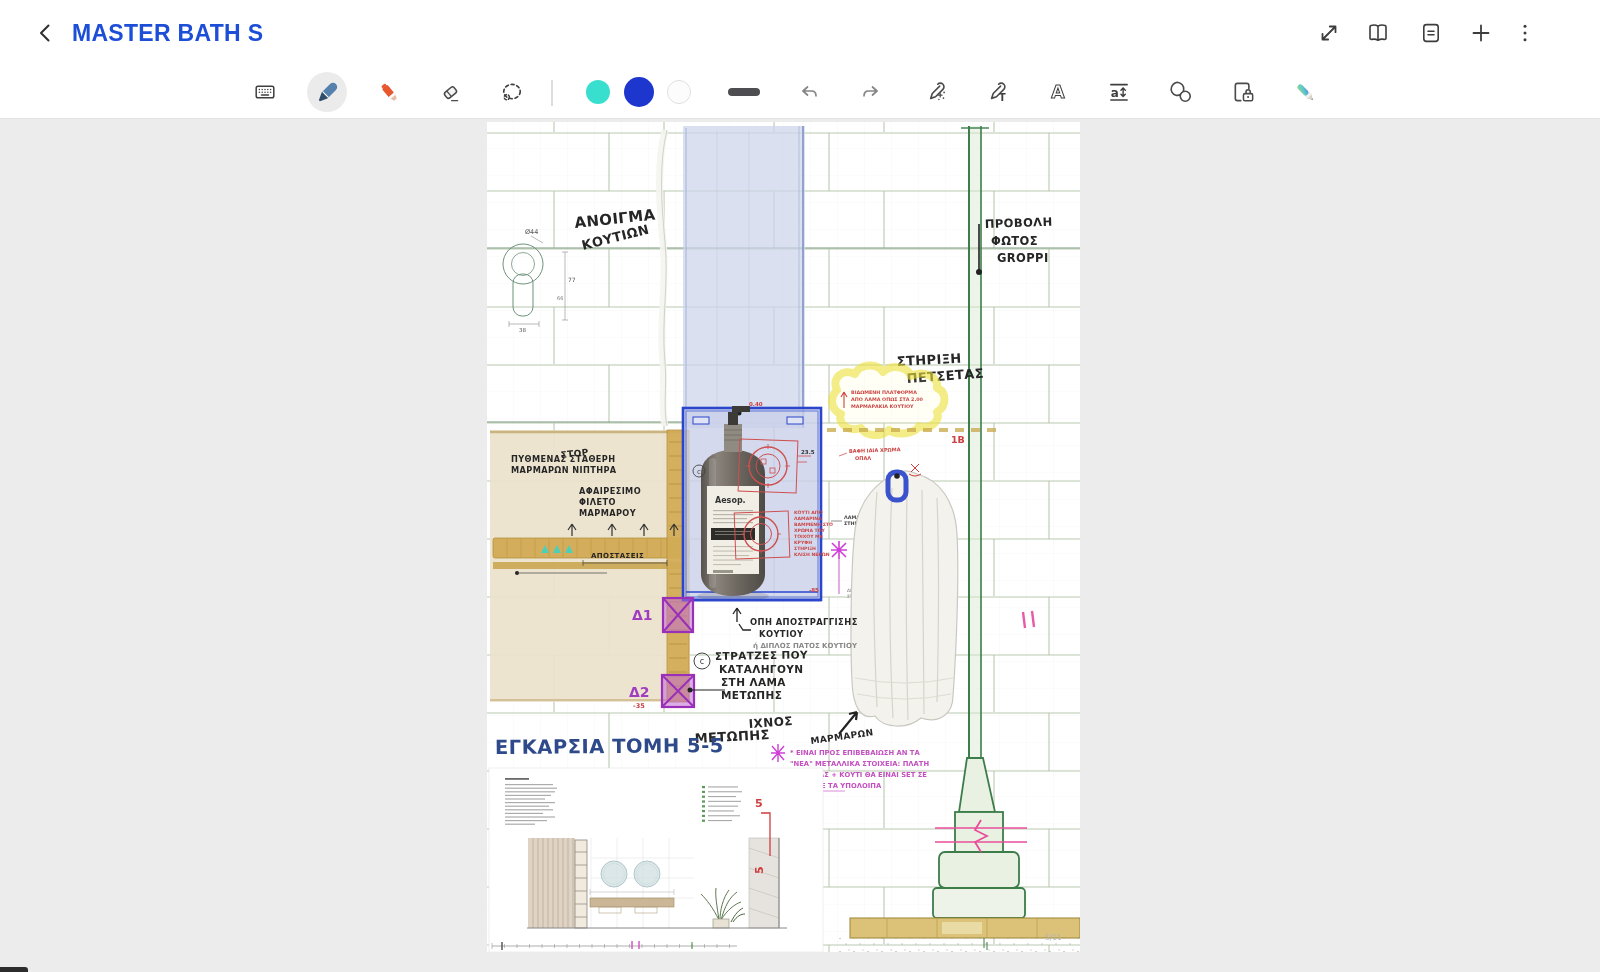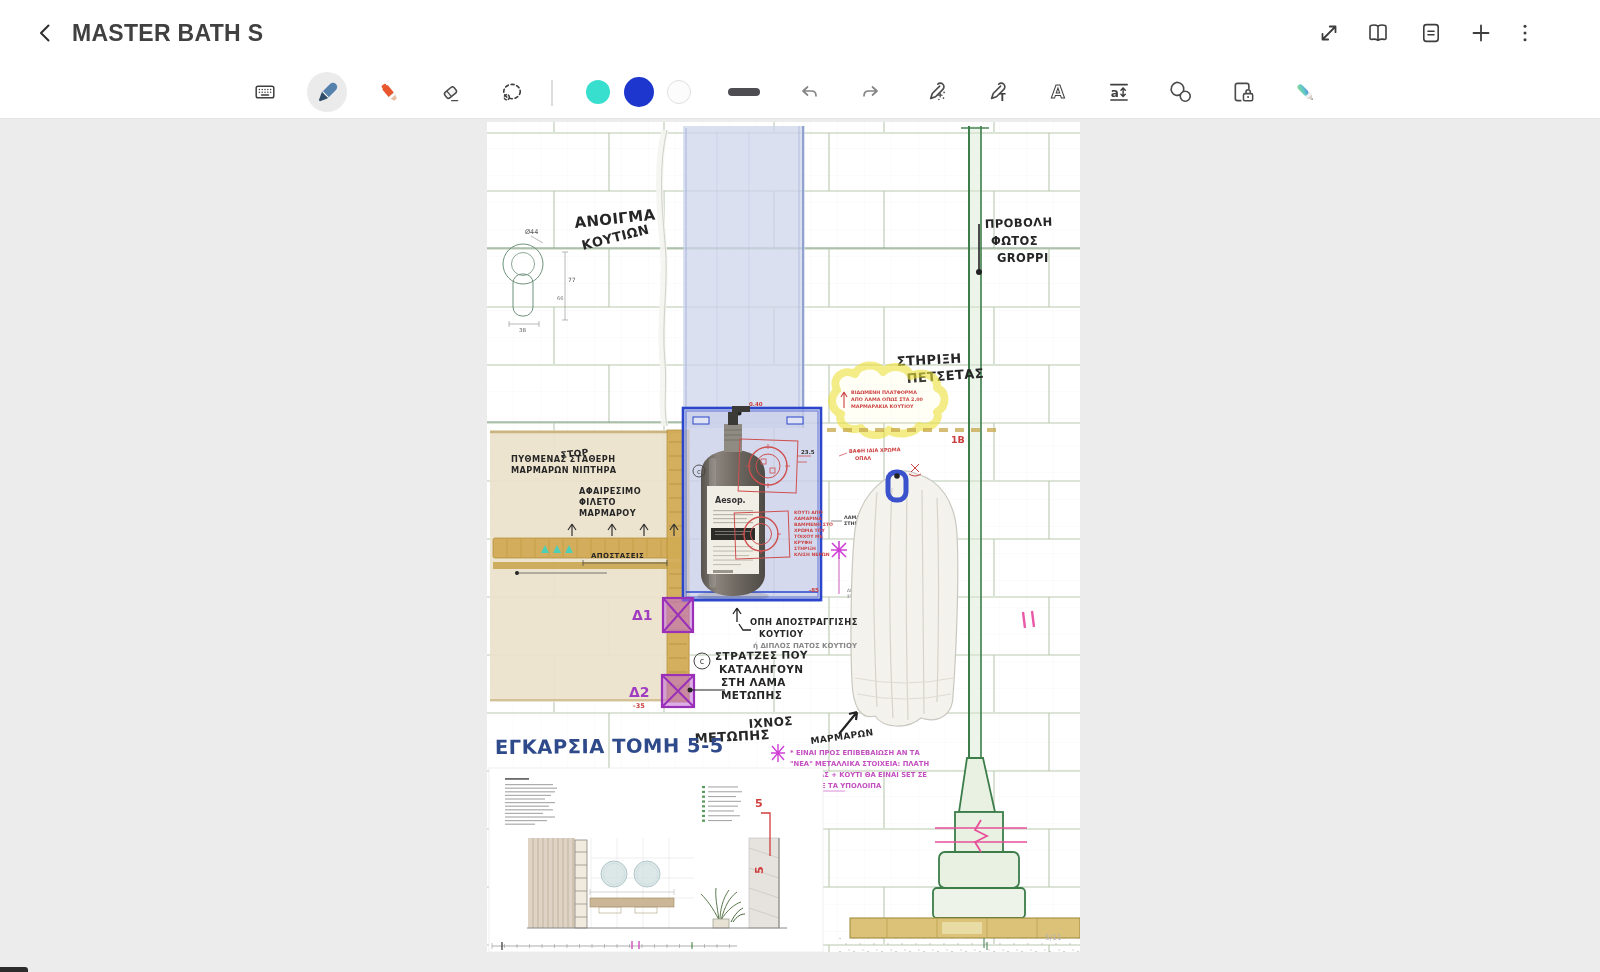--- a/index.html
+++ b/index.html
@@ -1,20 +1,20 @@
 <!DOCTYPE html>
 <html><head>
 <meta charset="utf-8">
 <style>
   html,body{margin:0;padding:0;}
   body{width:1600px;height:972px;overflow:hidden;background:#ececec;font-family:"Liberation Sans","DejaVu Sans",sans-serif;position:relative;}
   .appbar{position:absolute;top:0;left:0;width:1600px;height:66px;background:#ffffff;}
   .iconbtn{position:absolute;width:40px;height:40px;border:none;background:transparent;padding:0;display:flex;align-items:center;justify-content:center;cursor:pointer;}
   .appbar .iconbtn{top:13px;}
-  .title{position:absolute;left:72px;top:0;height:66px;display:flex;align-items:center;font-size:23px;font-weight:700;color:#404040;letter-spacing:.3px;}
+  .title{position:absolute;left:72px;top:0;height:66px;display:flex;align-items:center;font-size:23px;font-weight:700;color:#1d4ed8;letter-spacing:.3px;}
   .toolbar{position:absolute;top:66px;left:0;width:1600px;height:52px;background:#ffffff;border-bottom:1px solid #e4e4e4;}
   .toolbar .iconbtn{top:6px;}
   .toolbar .sel{background:#ebebec;border-radius:50%;}
   .tooldivider{position:absolute;left:551px;top:14px;width:2px;height:26px;background:#dcdcdc;}
   .dot{border-radius:50%;border:none;padding:0;cursor:pointer;}
   .dot.teal{position:absolute;left:586px;top:14px;width:24px;height:24px;background:#38dfce;}
   .dot.blue{position:absolute;left:624px;top:11px;width:30px;height:30px;background:#1d36ce;}
   .dot.white{position:absolute;left:667px;top:14px;width:24px;height:24px;background:#fcfcfc;border:1px solid #e0e0e0;}
   .thick{position:absolute;left:728px;top:22px;width:32px;height:8px;background:#4d4d52;border-radius:4px;border:none;cursor:pointer;}
   .canvas{position:absolute;top:119px;left:0;width:1600px;height:853px;background:#ececec;}

